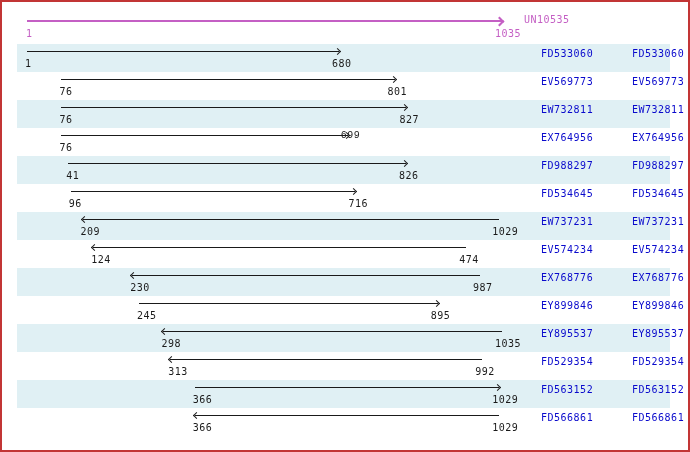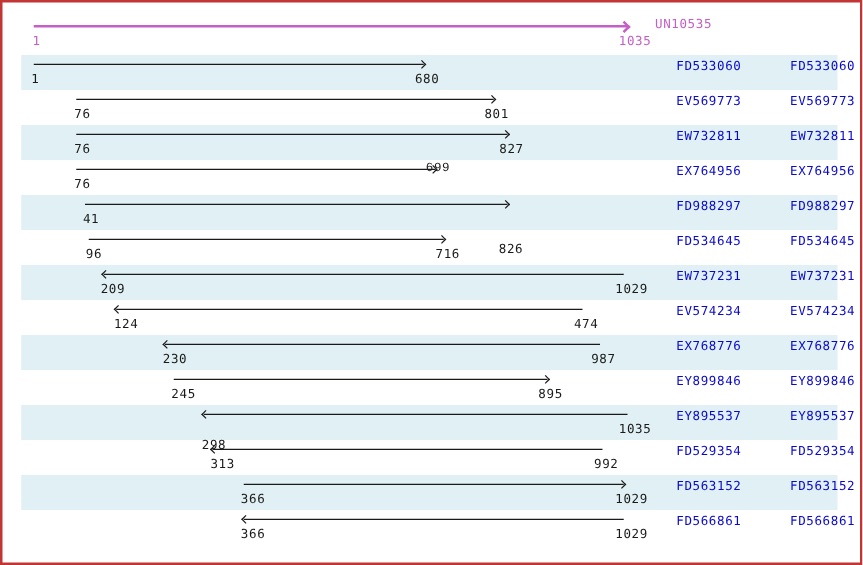--- a/index.html
+++ b/index.html
@@ -88,21 +88,21 @@
         <div class="num" style="left: 338.648px; top: 3px; font-family: Liberation Mono, monospace;">699</div>
         <div class="lbl lbl-blue" style="left: 522px; top: 4px;">EX764956</div>
         <div class="lbl lbl-blue" style="left: 613px; top: 4px;">EX764956</div>
       </div>
       <div class="row" style="left: 0px; top: 154px; height: 28px;">
         <div class="band"></div>
         <div class="arrow" style="left: 66.3443px; top: 7px; width: 337.645px;">
           <div class="head head-right"></div>
         </div>
         <div class="num" style="left: 64.3443px; top: 15px;">41</div>
-        <div class="num" style="left: 396.989px; top: 15px; margin-top: 24px;">826</div>
+        <div class="num" style="left: 396.989px; top: 15px;">826</div>
         <div class="lbl lbl-blue" style="left: 522px; top: 4px;">FD988297</div>
         <div class="lbl lbl-blue" style="left: 613px; top: 4px;">FD988297</div>
       </div>
       <div class="row" style="left: 0px; top: 182px; height: 28px;">
         <div class="arrow" style="left: 68.6412px; top: 7px; width: 284.816px;">
           <div class="head head-right"></div>
         </div>
         <div class="num" style="left: 66.6412px; top: 15px;">96</div>
         <div class="num" style="left: 346.457px; top: 15px;">716</div>
         <div class="lbl lbl-blue" style="left: 522px; top: 4px;">FD534645</div>
@@ -144,21 +144,21 @@
         <div class="num" style="left: 135.089px; top: 15px;">245</div>
         <div class="num" style="left: 428.687px; top: 15px;">895</div>
         <div class="lbl lbl-blue" style="left: 522px; top: 4px;">EY899846</div>
         <div class="lbl lbl-blue" style="left: 613px; top: 4px;">EY899846</div>
       </div>
       <div class="row" style="left: 0px; top: 322px; height: 28px;">
         <div class="band"></div>
         <div class="arrow" style="left: 161.436px; top: 7px; width: 338.564px;">
           <div class="head head-left"></div>
         </div>
-        <div class="num" style="left: 159.436px; top: 28px;">298</div>
+        <div class="num" style="left: 159.436px; top: 15px;">298</div>
         <div class="num" style="left: 493px; top: 15px;">1035</div>
         <div class="lbl lbl-blue" style="left: 522px; top: 4px;">EY895537</div>
         <div class="lbl lbl-blue" style="left: 613px; top: 4px;">EY895537</div>
       </div>
       <div class="row" style="left: 0px; top: 350px; height: 28px;">
         <div class="arrow" style="left: 168.327px; top: 7px; width: 311.92px;">
           <div class="head head-left"></div>
         </div>
         <div class="num" style="left: 166.327px; top: 15px;">313</div>
         <div class="num" style="left: 473.247px; top: 15px;">992</div>

